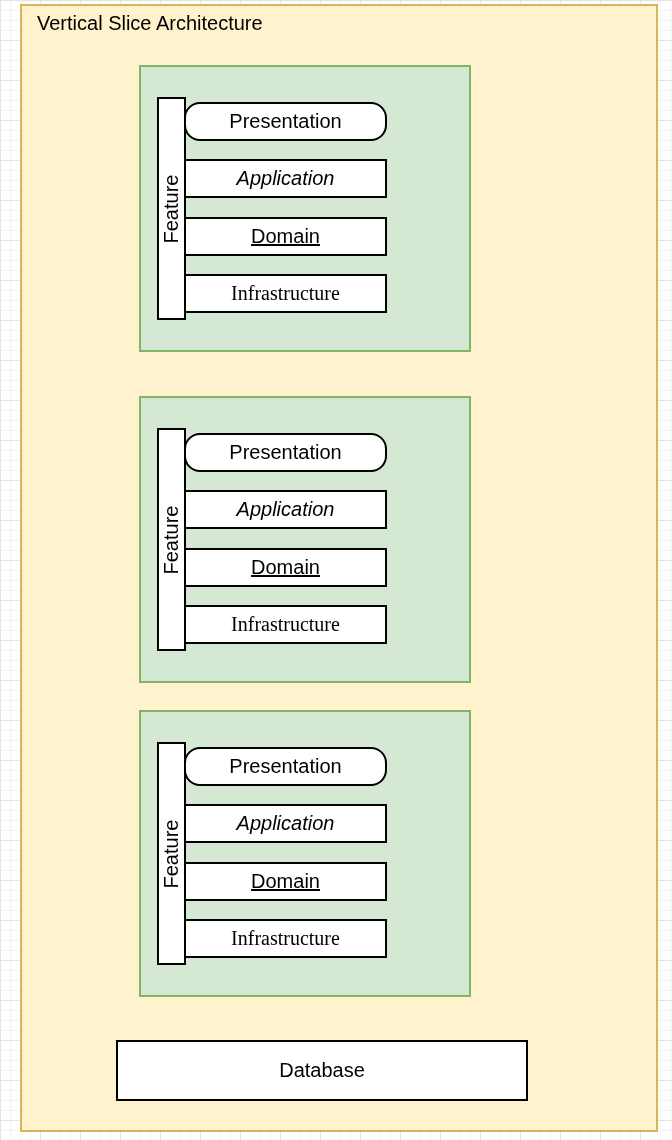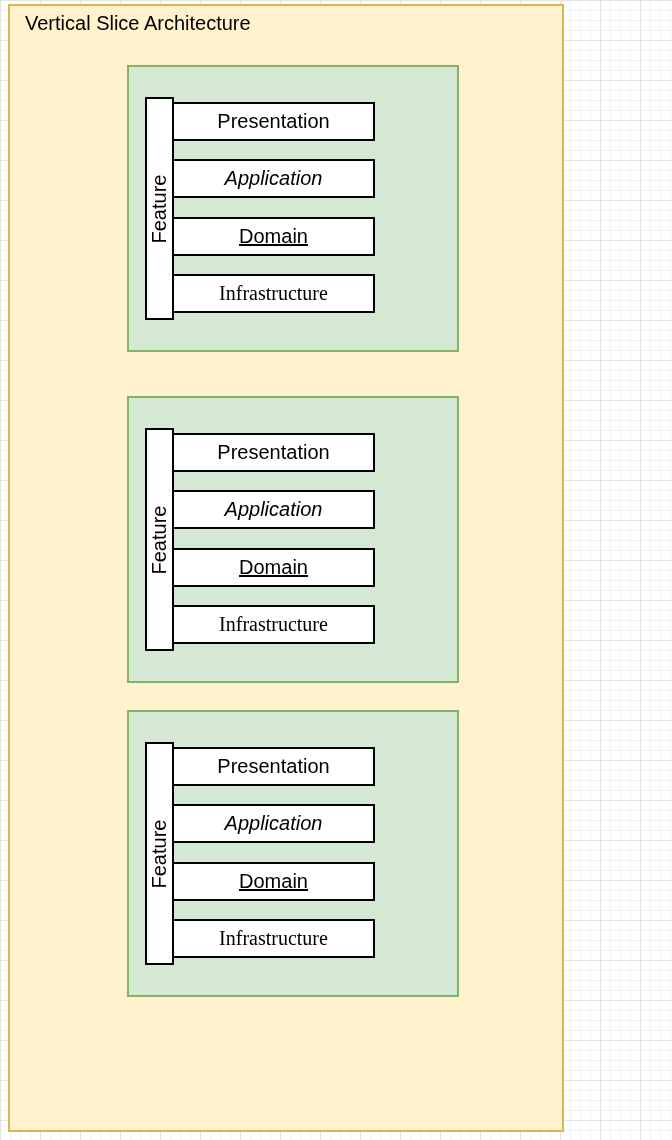--- a/index.html
+++ b/index.html
@@ -19,23 +19,23 @@
       linear-gradient(var(--grid-line, #e3e3e3) 1px, transparent 1px),
       linear-gradient(90deg, var(--grid-line, #e3e3e3) 1px, transparent 1px),
       linear-gradient(#f3f3f3 1px, transparent 1px),
       linear-gradient(90deg, #f3f3f3 1px, transparent 1px);
     background-size: 40px 40px, 40px 40px, 10px 10px, 10px 10px;
   }
   * { box-sizing: border-box; }
 
   .container {
     position: absolute;
-    left: 8px;
+    left: 20px;
     top: 4px;
-    width: 556px;
+    width: 638px;
     height: 1128px;
     background: var(--container-fill, #fff2cc);
     border: 2px solid var(--container-border, #d6b656);
   }
 
   .diagram-title {
     position: absolute;
     left: 15px;
     top: 5px;
     font-size: 20px;
@@ -82,21 +82,21 @@
     height: 39px;
     background: var(--box-fill, #fff);
     border: 2px solid var(--box-border, #000);
     display: flex;
     align-items: center;
     justify-content: center;
     font-size: 20px;
     white-space: nowrap;
     z-index: 1;
   }
-  .layer-0 { top: 35px; }
+  .layer-0 { top: 35px; border-radius: 16px; }
   .layer-1 { top: 92px; font-style: italic; }
   .layer-2 { top: 150px; text-decoration: underline; }
   .layer-3 { top: 207px; font-family: Liberation Serif, serif; }
 
   .database-box {
     position: absolute;
     left: 94px;
     top: 1034px;
     width: 412px;
     height: 61px;
@@ -163,14 +163,17 @@
       <span>Application</span>
     </div>
     <div class="layer-box layer-2">
       <span>Domain</span>
     </div>
     <div class="layer-box layer-3">
       <span>Infrastructure</span>
     </div>
   </div>
 
+  <div class="database-box">
+    <span>Database</span>
+  </div>
 
 </div>
 
 </body></html>

